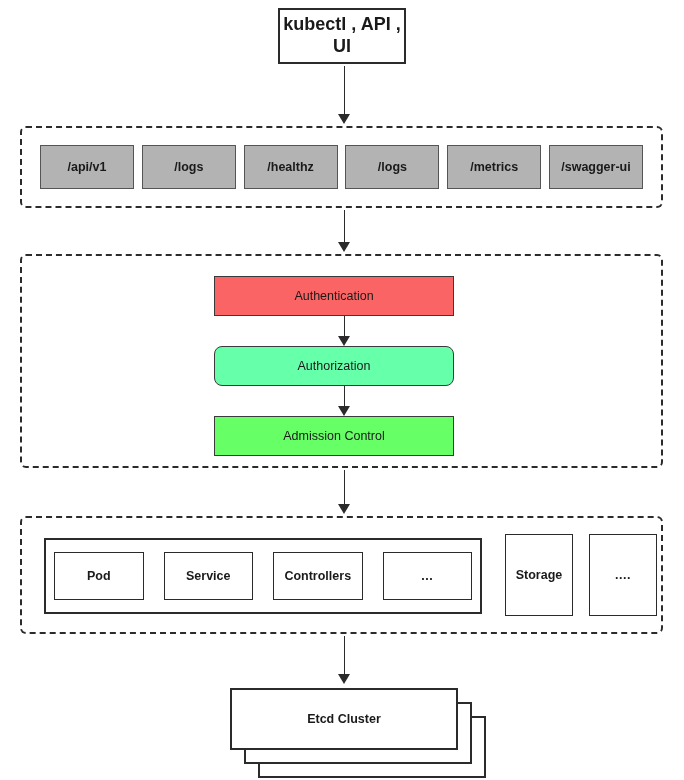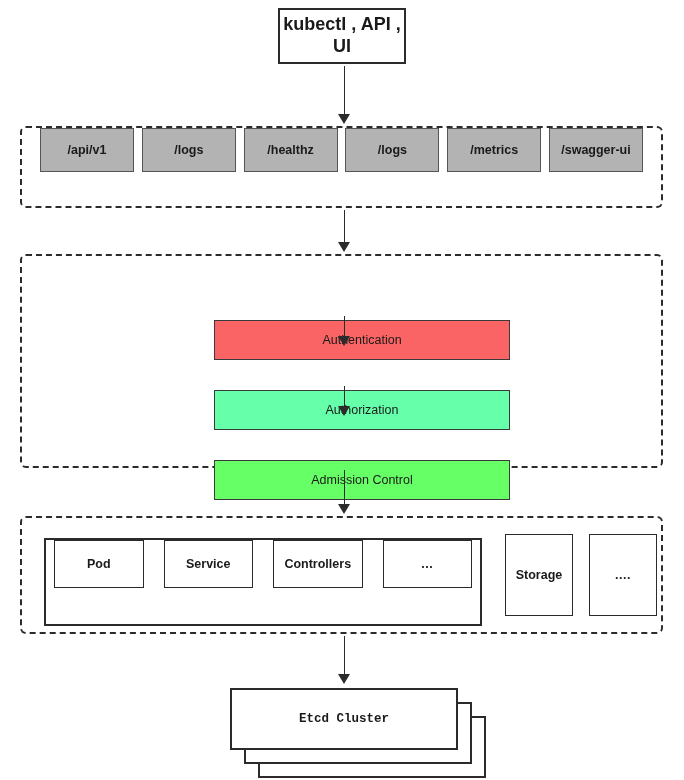--- a/index.html
+++ b/index.html
@@ -77,21 +77,21 @@
   #endpoints-group {
     left: 20px;
     top: 126px;
     width: 643px;
     height: 82px;
   }
   #endpoints-row {
     position: absolute;
     left: 0; right: 0; top: 0; bottom: 0;
     display: flex;
-    align-items: flex-start;
+    align-items: center;
     justify-content: space-between;
     padding: 0 18px;
     box-sizing: border-box;
   }
   .endpoint-chip {
     background: #b3b3b3;
     border: 1.6px solid #555555;
     width: 94px;
     height: 44px;
     font-size: 12.5px;
@@ -101,54 +101,53 @@
   
   #pipeline-group {
     left: 20px;
     top: 254px;
     width: 643px;
     height: 214px;
   }
   .stage {
     position: absolute;
     left: 192px;
-    width: 296px;
+    width: 240px;
     height: 40px;
     border: 1.6px solid #3a3a3a;
     box-sizing: border-box;
     display: flex;
     align-items: center;
     justify-content: center;
     font-size: 12.5px;
     font-weight: normal;
     color: #1a1a1a;
-    margin-top: 44px;
   }
   #stage-authentication { top: 20px;  background: #fa6464; }
   #stage-authorization  { top: 90px;  background: #66ffaa; }
   #stage-admission      { top: 160px; background: #66ff66; }
 
   
   #resources-group {
     left: 20px;
     top: 516px;
     width: 643px;
     height: 118px;
   }
   #resources-inner {
     position: absolute;
     left: 22px;
     top: 20px;
     width: 438px;
-    height: 88px;
+    height: 76px;
     box-sizing: border-box;
     border: 2px solid #2b2b2b;
     background: #ffffff;
     display: flex;
-    align-items: flex-start;
+    align-items: center;
     justify-content: space-around;
     padding: 0 8px;
     gap: 20px;
   }
   .resource-chip {
     width: 92px;
     height: 48px;
     border: 1.6px solid #2b2b2b;
     font-size: 12.5px;
     font-weight: bold;
@@ -174,21 +173,20 @@
     width: 260px;
     height: 92px;
   }
   .etcd-layer {
     position: absolute;
     width: 228px;
     height: 62px;
     box-sizing: border-box;
     border: 2px solid #2b2b2b;
     background: #ffffff;
-    font-family: Liberation Mono, monospace;
   }
   #etcd-layer-back   { left: 28px; top: 28px; }
   #etcd-layer-mid    { left: 14px; top: 14px; }
   #etcd-layer-front  {
     left: 0px; top: 0px;
     display: flex;
     align-items: center;
     justify-content: center;
     font-size: 12.5px;
     font-weight: bold;
@@ -238,21 +236,21 @@
 
   <div class="stage" id="stage-authentication" style="background: rgb(250, 100, 100);">
     <span>Authentication</span>
   </div>
 
   <div class="arrow" style="left:315px; top:60px; height:30px;">
     <div class="shaft"></div>
     <div class="head"></div>
   </div>
 
-  <div class="stage" id="stage-authorization" style="background: rgb(102, 255, 170);">
+  <div class="stage" id="stage-authorization" style="background: rgb(102, 255, 170); border-radius: 8px;">
     <span>Authorization</span>
   </div>
 
   <div class="arrow" style="left:315px; top:130px; height:30px;">
     <div class="shaft"></div>
     <div class="head"></div>
   </div>
 
   <div class="stage" id="stage-admission" style="background: rgb(102, 255, 102);">
     <span>Admission Control</span>

